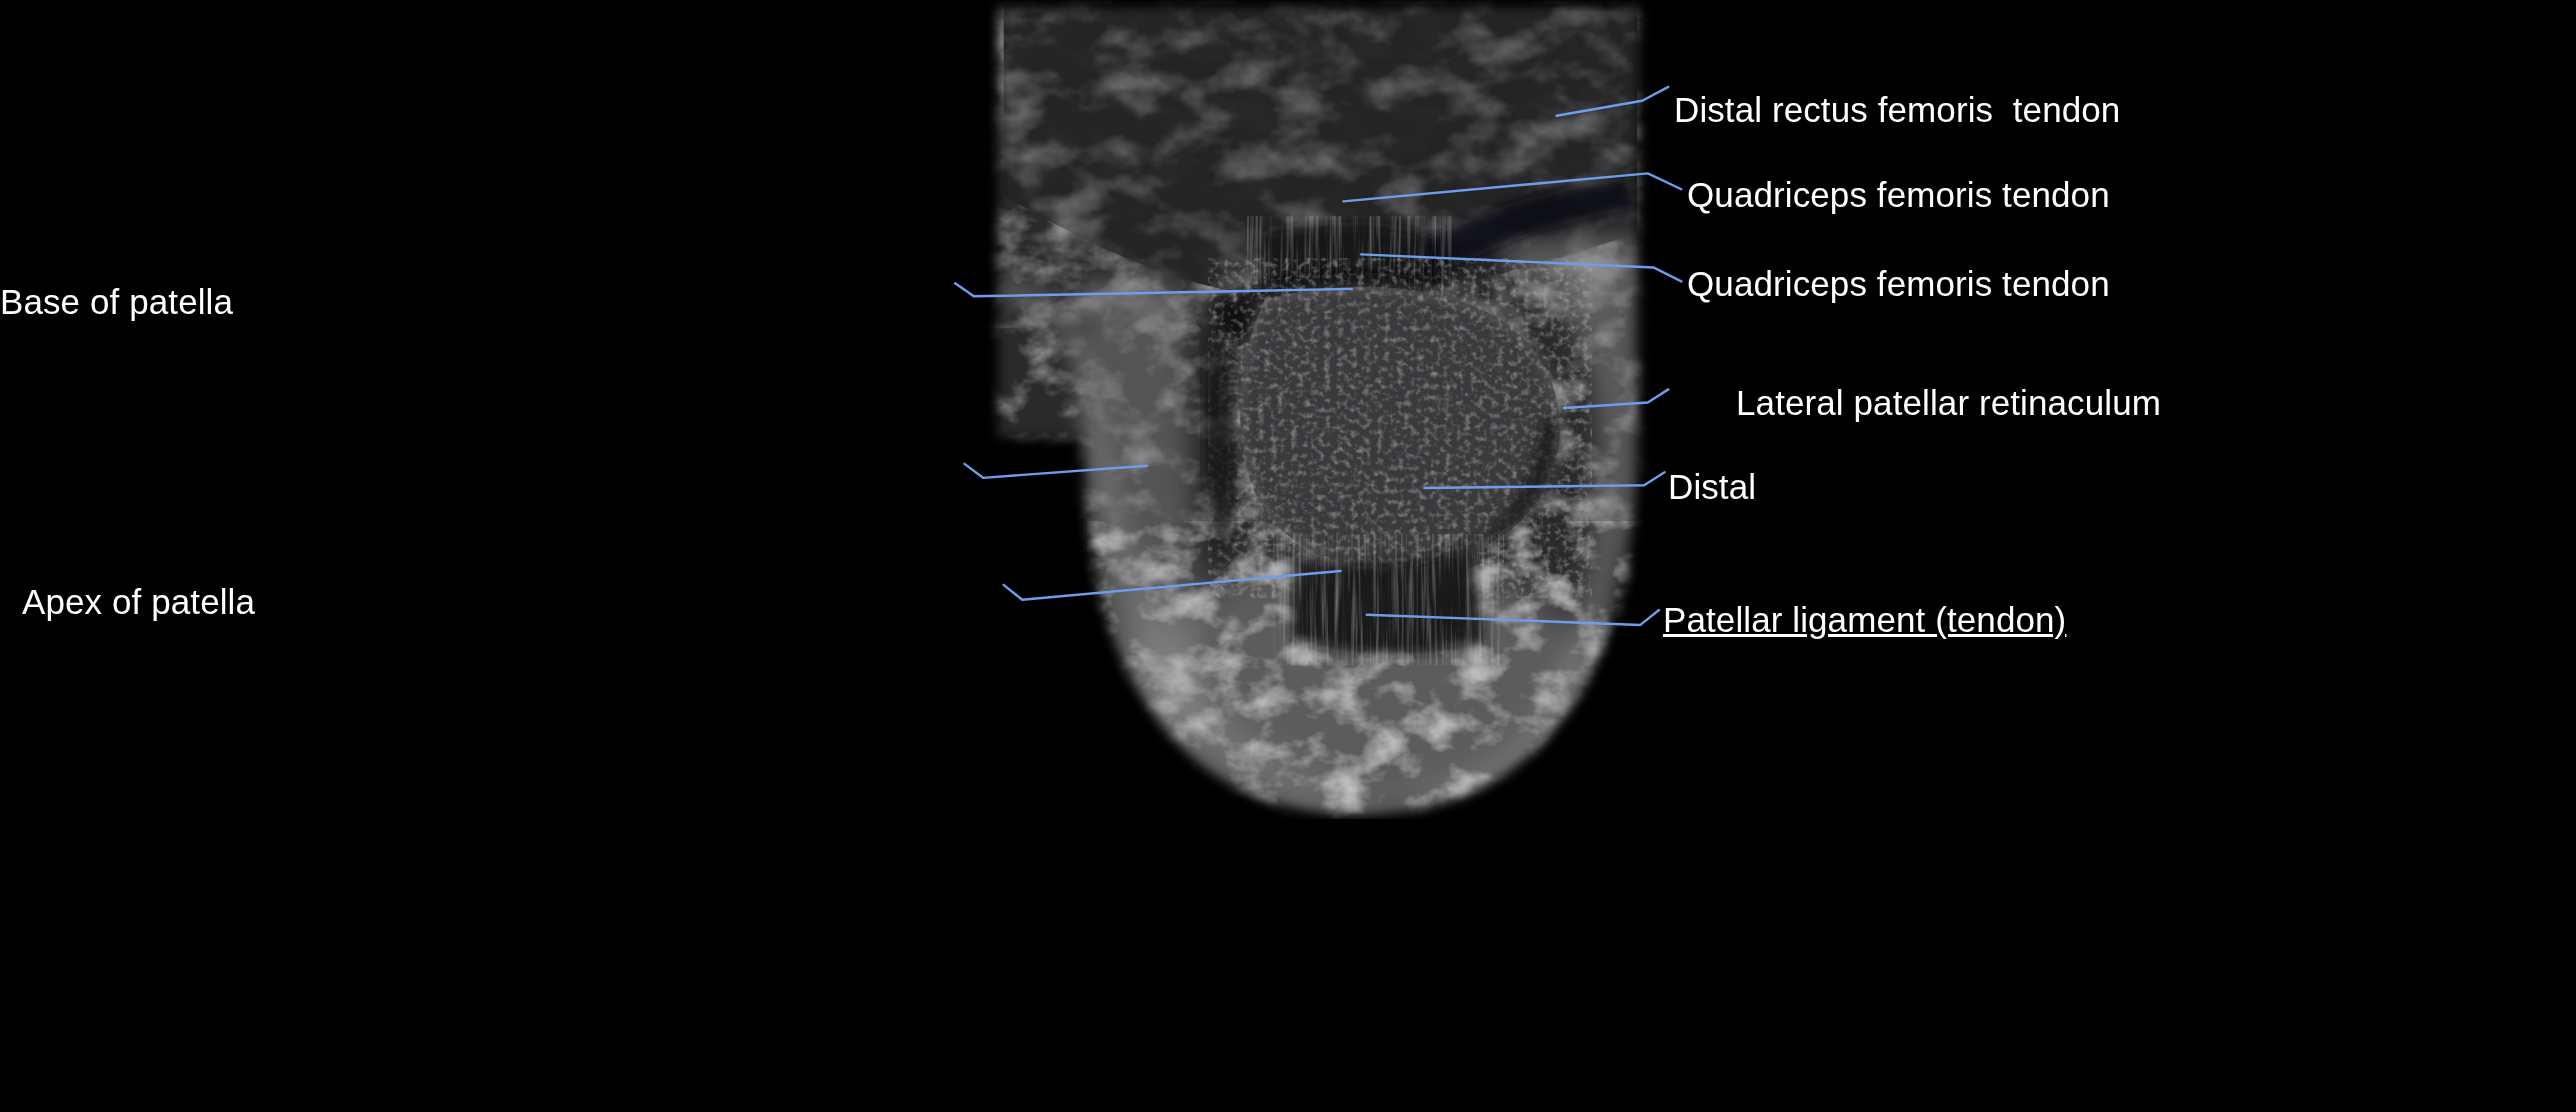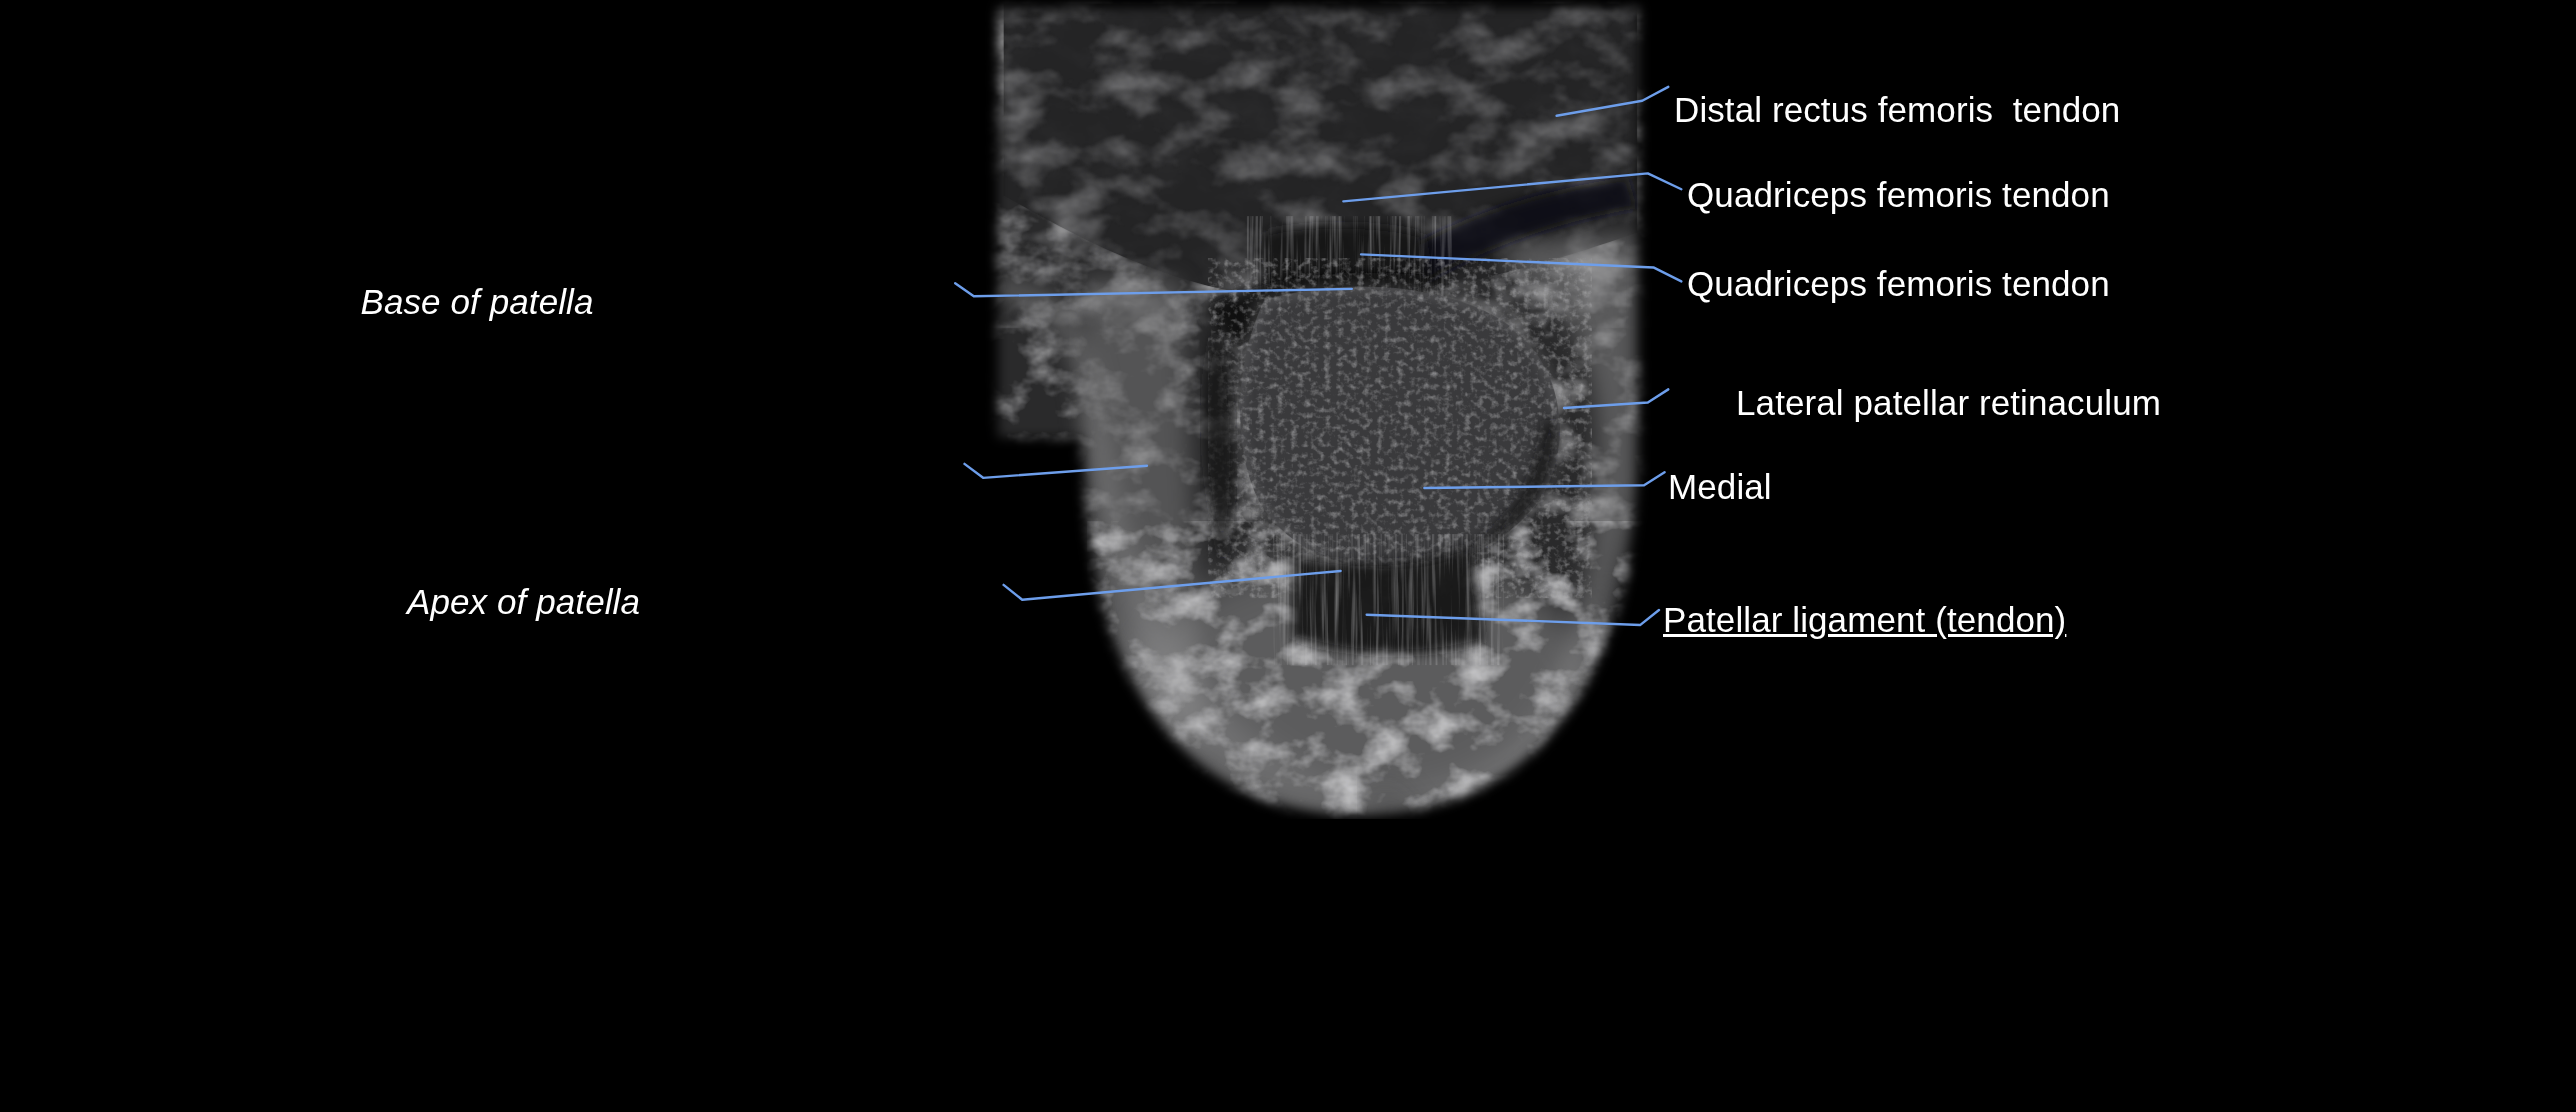--- a/index.html
+++ b/index.html
@@ -42,21 +42,21 @@
   
   .label{
     position:absolute;
     color:#ffffff;
     font-size:35px;
     line-height:1;
     white-space:pre;
     letter-spacing:0.1px;
   }
   .label.right{ text-align:left; }
-  .label.left { text-align:center;font-style:italic; }
+  .label.left { text-align:left; }
 </style>
 </head>
 <body>
 
 <div id="stage">
 
   <div id="scan">
     <svg viewBox="0 0 716 880" preserveAspectRatio="none" aria-hidden="true">
       <defs>
 
@@ -219,19 +219,19 @@
     <polyline points="1468,660 1762,671 1782,655"></polyline>
     <polyline points="1452,310 1046,318 1026,304"></polyline>
     <polyline points="1232,500 1056,513 1036,498"></polyline>
     <polyline points="1440,613 1098,644 1078,628"></polyline>
   </svg>
 
   <div class="label right" id="lbl0" style="top: 92px; left: 1674px;">Distal rectus femoris  tendon</div>
   <div class="label right" id="lbl1" style="top: 177px; left: 1687px;">Quadriceps femoris tendon</div>
   <div class="label right" id="lbl2" style="top: 266px; left: 1687px;">Quadriceps femoris tendon</div>
   <div class="label right" id="lbl3" style="top: 385px; left: 1736px;">Lateral patellar retinaculum</div>
-  <div class="label right" id="lbl4" style="top: 469px; left: 1668px;">Medial</div>
+  <div class="label right" id="lbl4" style="top: 469px; left: 1668px;">Distal</div>
   <div class="label right" id="lbl5" style="top: 602px; left: 1663px; text-decoration: underline;">Patellar ligament (tendon)</div>
   <div class="label left" id="lbl6" style="top: 284px; left: 0px; width: 954px;">Base of patella</div>
   <div class="label left" id="lbl8" style="top: 584px; left: 0px; width: 1003px; margin-left: 22px;">Apex of patella</div>
 
 </div>
 
 
 </body></html>

